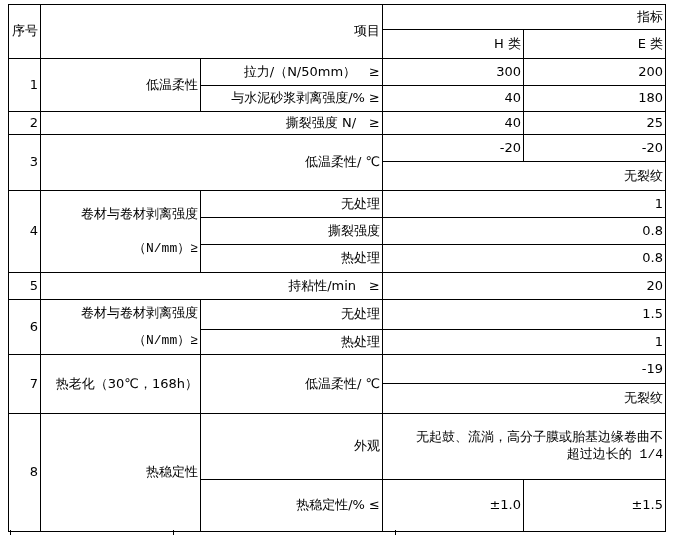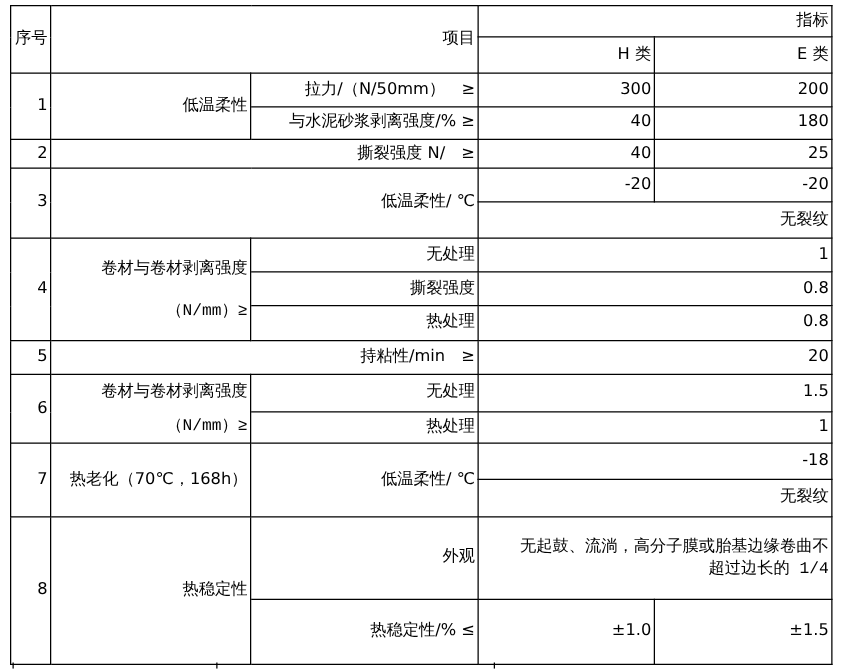--- a/index.html
+++ b/index.html
@@ -124,23 +124,23 @@
       <td>无处理</td>
       <td colspan="2">1.5</td>
     </tr>
     <tr style="height:24px">
       <td>热处理</td>
       <td colspan="2">1</td>
     </tr>
 
     <tr style="height:29px">
       <td rowspan="2">7</td>
-      <td rowspan="2">热老化（70℃，168h）</td>
+      <td rowspan="2">热老化（30℃，168h）</td>
       <td rowspan="2">低温柔性/ ℃</td>
-      <td colspan="2">-18</td>
+      <td colspan="2">-19</td>
     </tr>
     <tr style="height:30px">
       <td colspan="2">无裂纹</td>
     </tr>
 
     <tr style="height:66px">
       <td rowspan="2">8</td>
       <td rowspan="2">热稳定性</td>
       <td>外观</td>
       <td colspan="2" class="wrap2">

